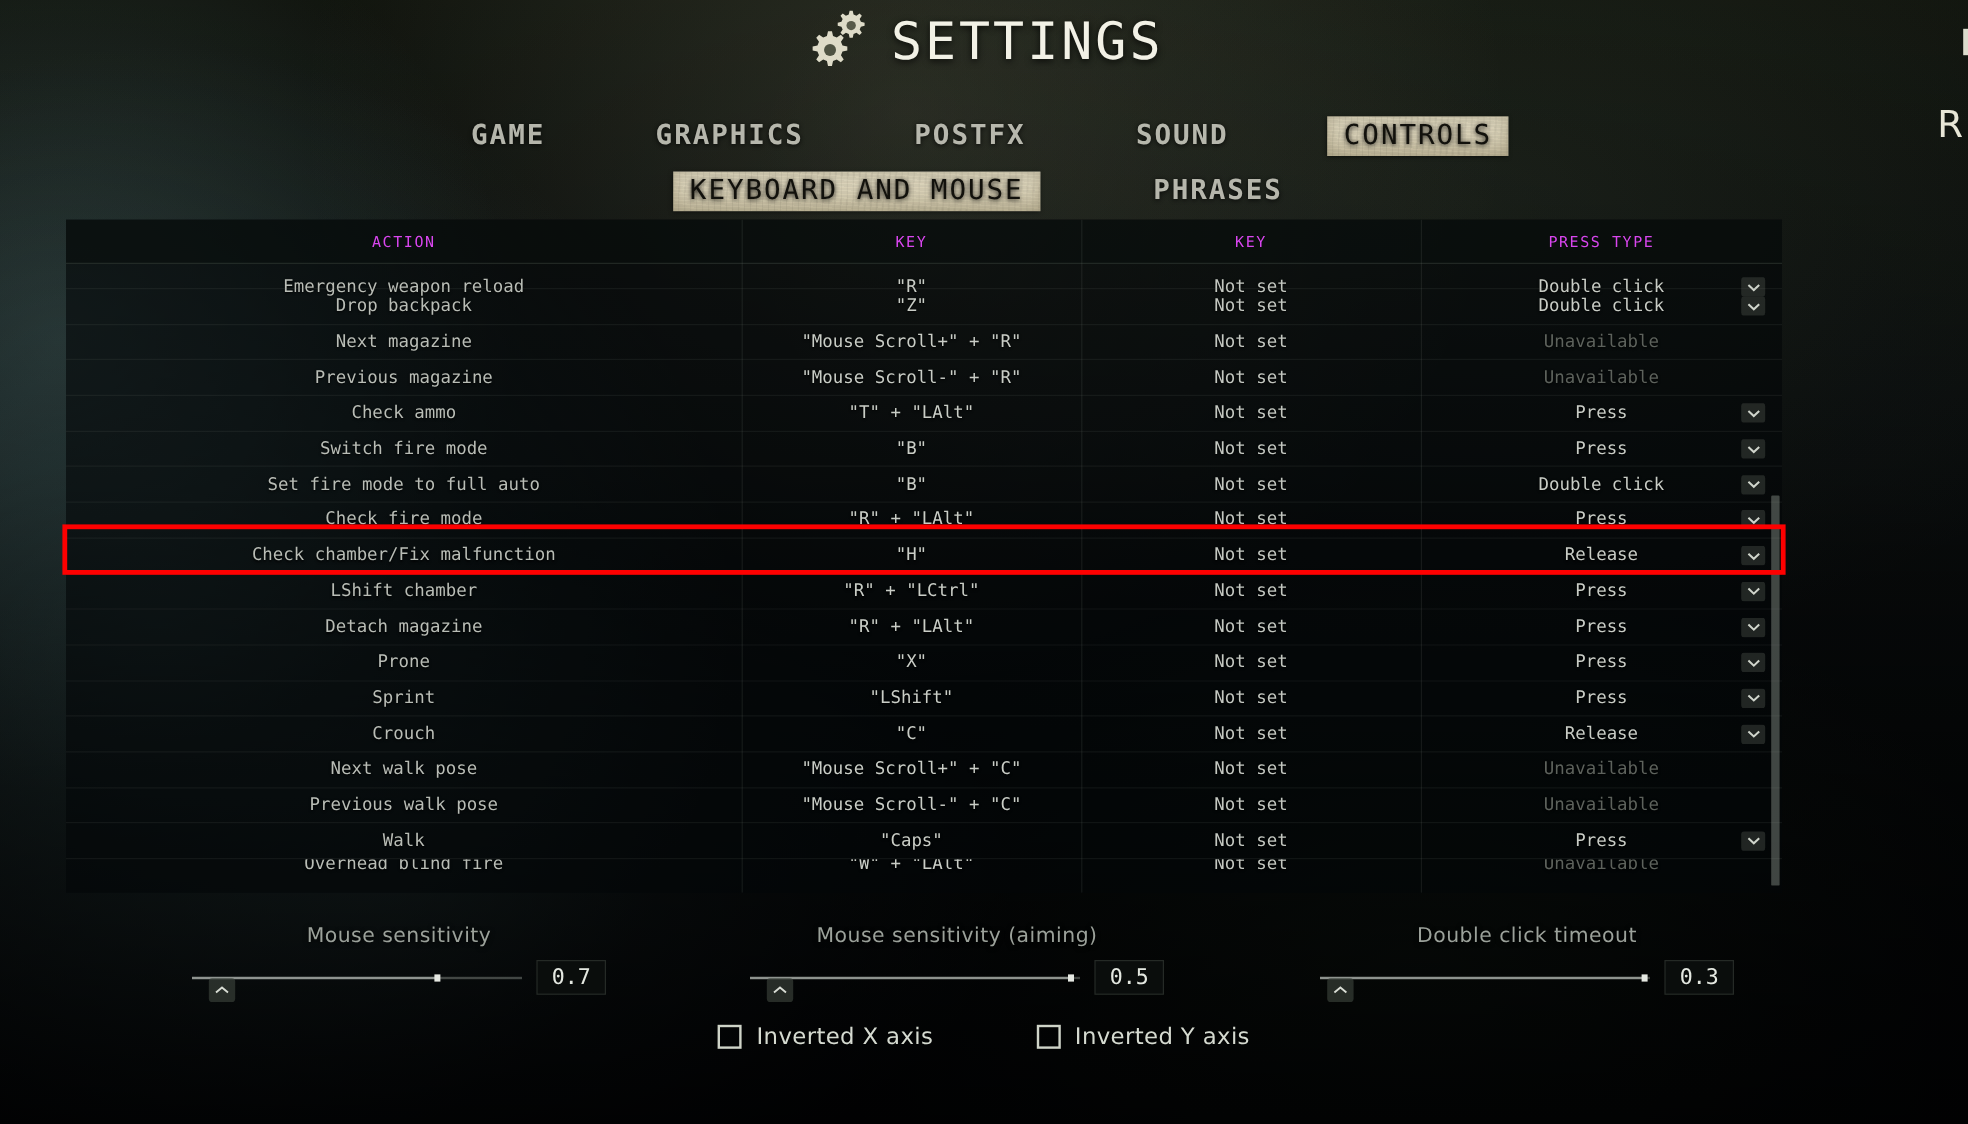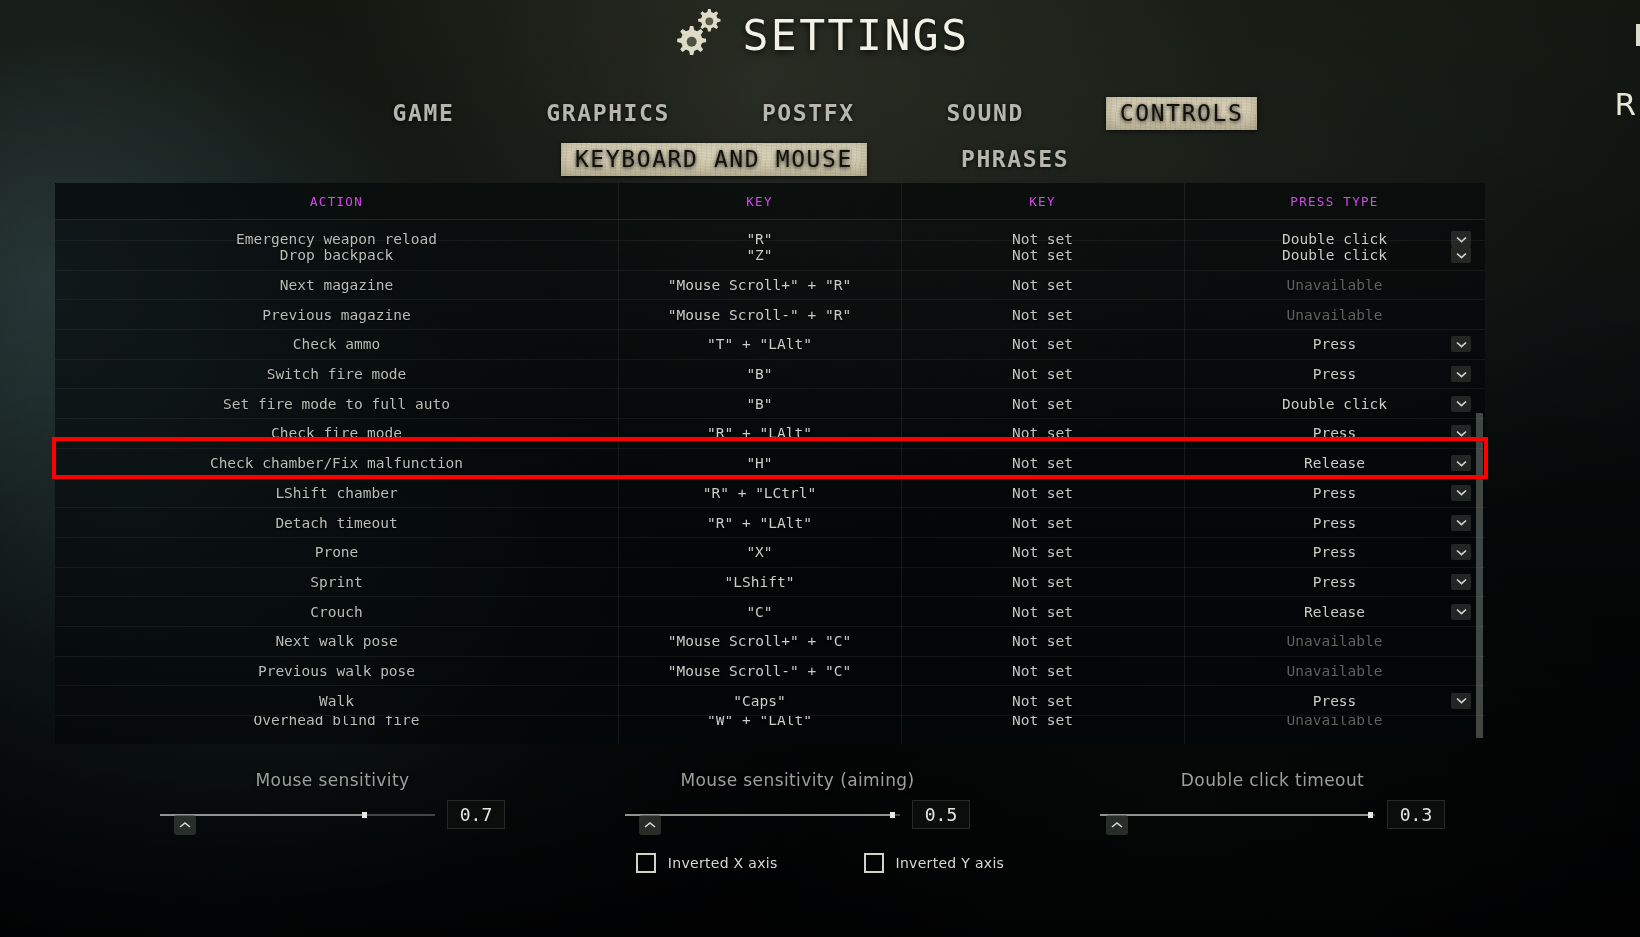--- a/index.html
+++ b/index.html
@@ -178,21 +178,21 @@
 
   
   #checks {
     position:absolute; top:853px; left:0; right:0;
     display:flex; justify-content:center; gap:86px;
   }
   .check-item { display:flex; align-items:center; gap:12px; }
   .cbox {
     width:20px; height:20px; border:2px solid #cfd4c8; background:transparent;
   }
-  .clabel { font-size:14px; color:#d5dad0; font-family:"DejaVu Sans", sans-serif; letter-spacing:.3px; }
+  .clabel { font-size:19px; color:#d5dad0; font-family:"DejaVu Sans", sans-serif; letter-spacing:.3px; }
 
   
   #edge-r {
     position:absolute; right:4px; top:86px;
     font-size:31px; color:#e7e6d6; font-family:"DejaVu Sans", sans-serif;
   }
   #edge-bar {
     position:absolute; right:0px; top:24px; width:4px; height:22px; background:#dcdccd;
   }
 </style>
@@ -328,21 +328,21 @@
           <div class="cell c1 action">LShift chamber</div>
           <div class="cell c2 key1">"R" + "LCtrl"</div>
           <div class="cell c3 key2">Not set</div>
           <div class="cell c4 ptype">Press<span class="chev">
               <svg viewBox="0 0 11 8">
                 <path d="M1 2 L5.5 6.2 L10 2" stroke="#cfd4cb" stroke-width="1.7" fill="none"></path>
               </svg>
             </span></div>
         </div>
         <div class="row">
-          <div class="cell c1 action">Detach timeout</div>
+          <div class="cell c1 action">Detach magazine</div>
           <div class="cell c2 key1">"R" + "LAlt"</div>
           <div class="cell c3 key2">Not set</div>
           <div class="cell c4 ptype">Press<span class="chev">
               <svg viewBox="0 0 11 8">
                 <path d="M1 2 L5.5 6.2 L10 2" stroke="#cfd4cb" stroke-width="1.7" fill="none"></path>
               </svg>
             </span></div>
         </div>
         <div class="row">
           <div class="cell c1 action">Prone</div>

